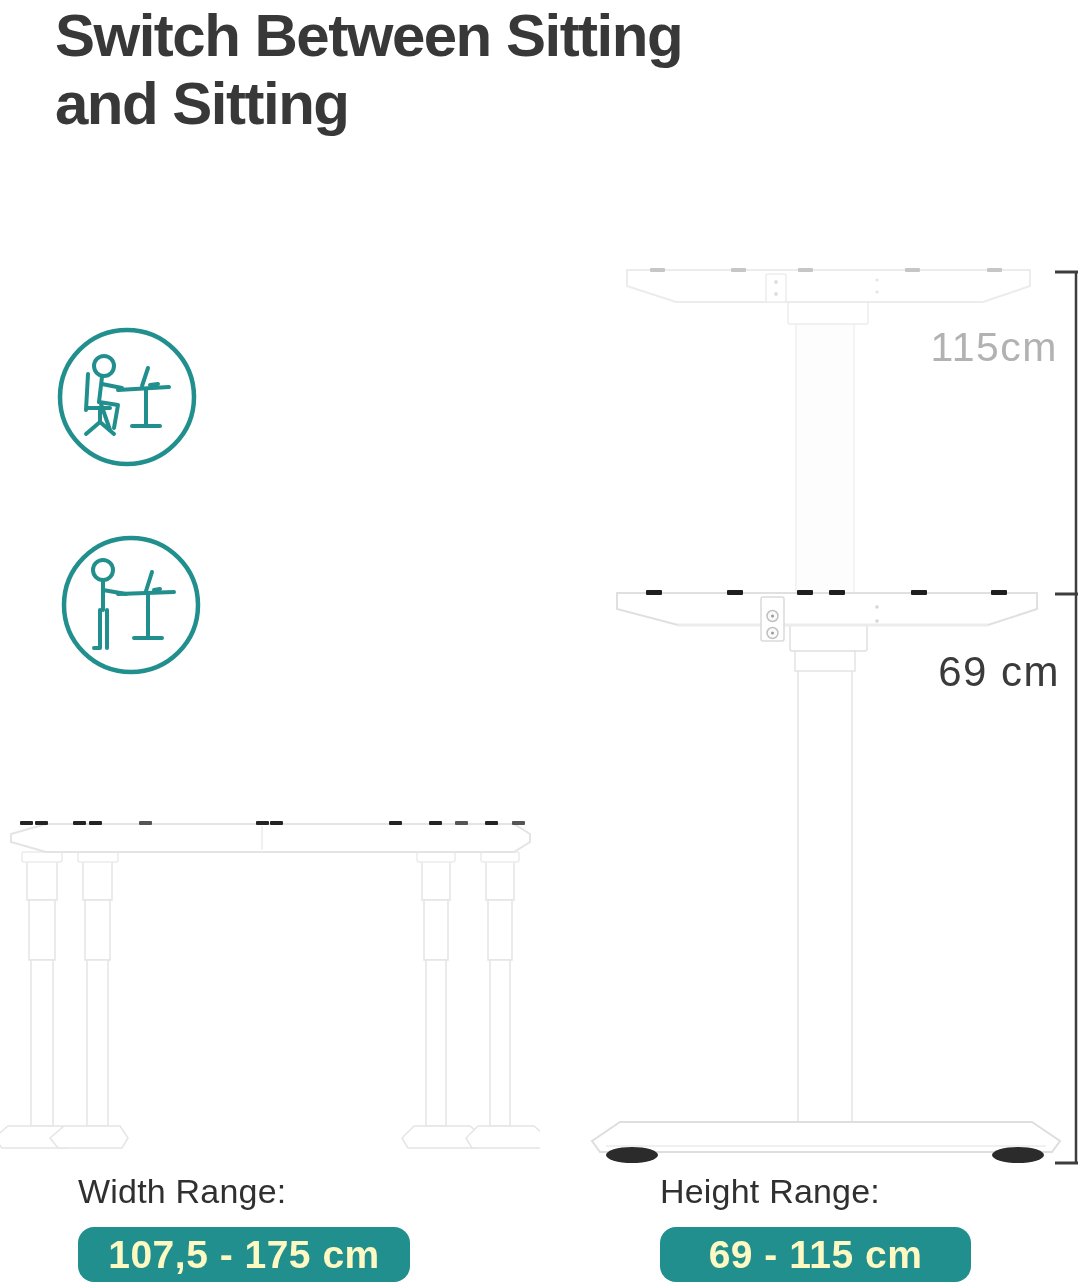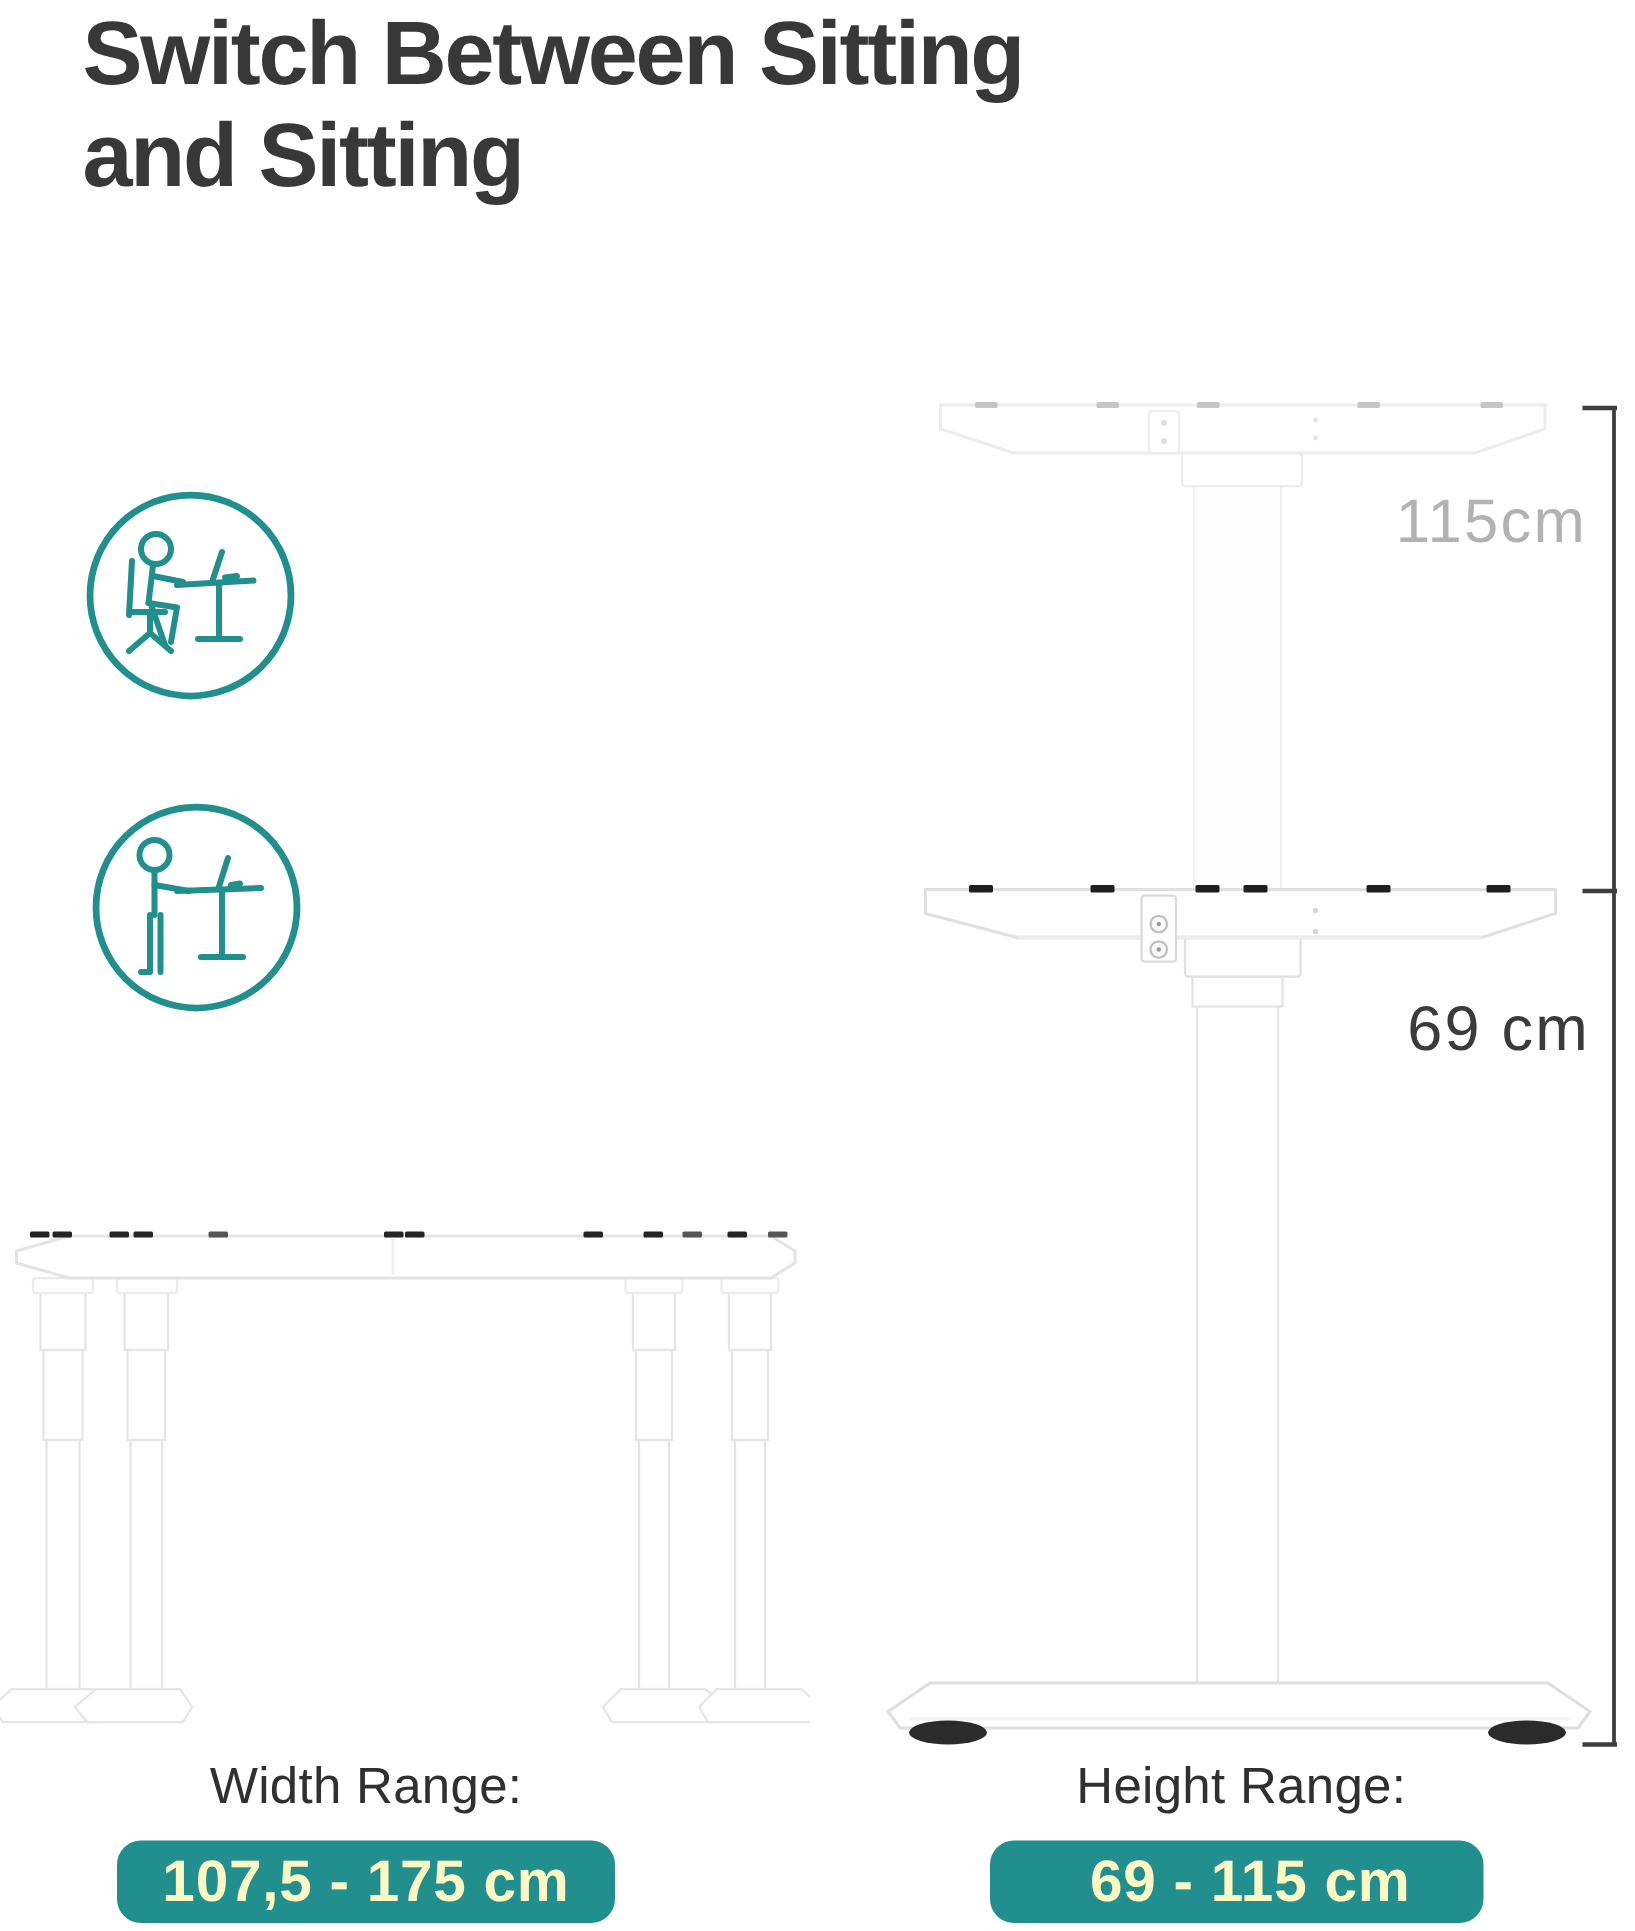--- a/index.html
+++ b/index.html
@@ -8,31 +8,31 @@
     font-family:"Liberation Sans","DejaVu Sans",sans-serif;
   }
   
   .title{position:absolute;left:55px;top:2px;color:#383838;font-weight:bold;
          font-size:60px;line-height:68px;letter-spacing:-1.5px;}
   .subtitle{position:absolute;left:58px;top:156px;color:#3f3f3f;
             font-size:31px;line-height:40px;letter-spacing:-0.3px;}
   
   .dim-label{position:absolute;text-align:right;letter-spacing:1.5px;}
   .dim-115{right:32px;top:324px;font-size:41px;color:#b2b2b2;}
-  .dim-69{right:30px;top:662px;font-size:42px;color:#3b3b3b;}
-  
-  .range-caption{position:absolute;text-align:center;font-size:34px;color:#303030;
+  .dim-69{right:30px;top:648px;font-size:42px;color:#3b3b3b;}
+  
+  .range-caption{position:absolute;font-size:34px;color:#303030;
                  font-weight:500;letter-spacing:0.2px;}
   .caption-width{left:78px;top:1172px;width:332px;}
   .caption-height{left:660px;top:1172px;width:335px;}
   .range-badge{position:absolute;height:55px;border-radius:16px;background:var(--teal,#218f8d);
                color:#fef9c3;font-weight:bold;font-size:39px;text-align:center;line-height:56px;
                letter-spacing:0.5px;}
   .badge-width{left:78px;top:1227px;width:332px;}
-  .badge-height{left:660px;top:1227px;width:311px;padding-left:18px;}
+  .badge-height{left:660px;top:1227px;width:311px;}
   
   .icon-sitting{position:absolute;left:52px;top:322px;}
   .icon-standing{position:absolute;left:56px;top:530px;}
   .desk-right{position:absolute;left:590px;top:260px;}
   .desk-left{position:absolute;left:0px;top:810px;}
   svg{display:block;}
 </style>
 </head>
 <body>
 

